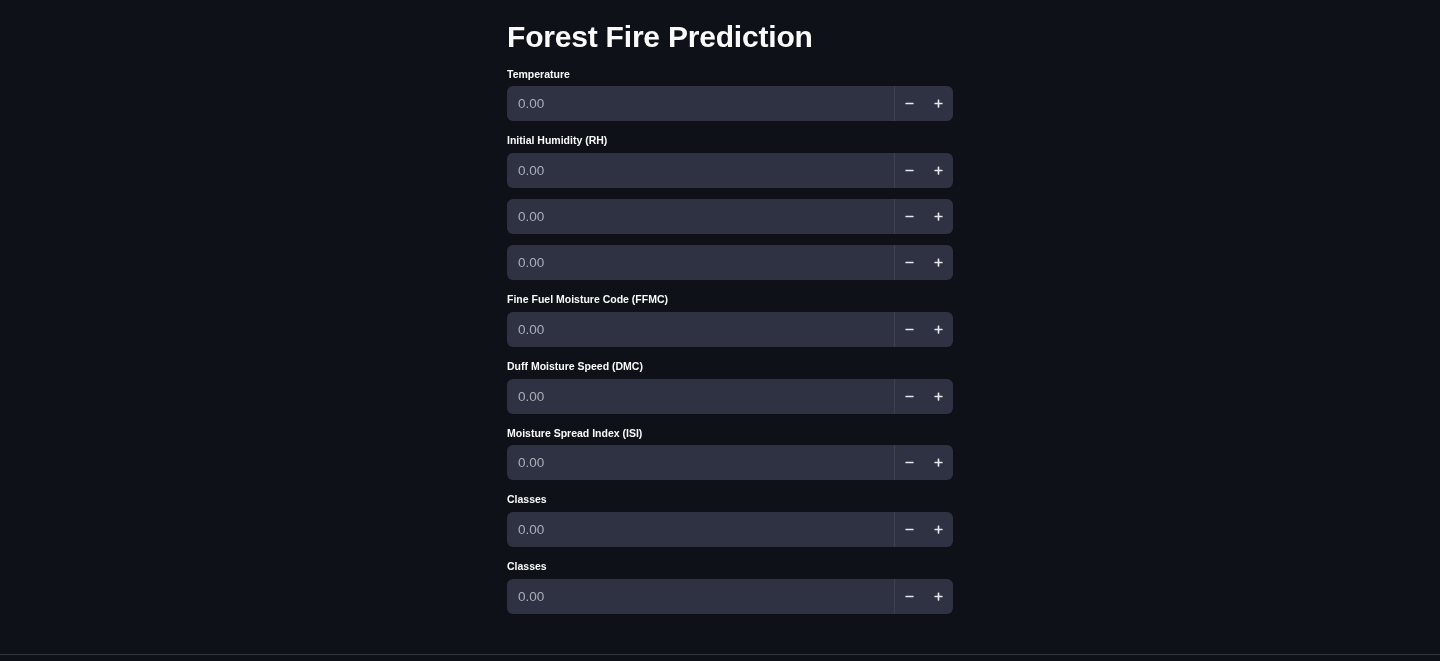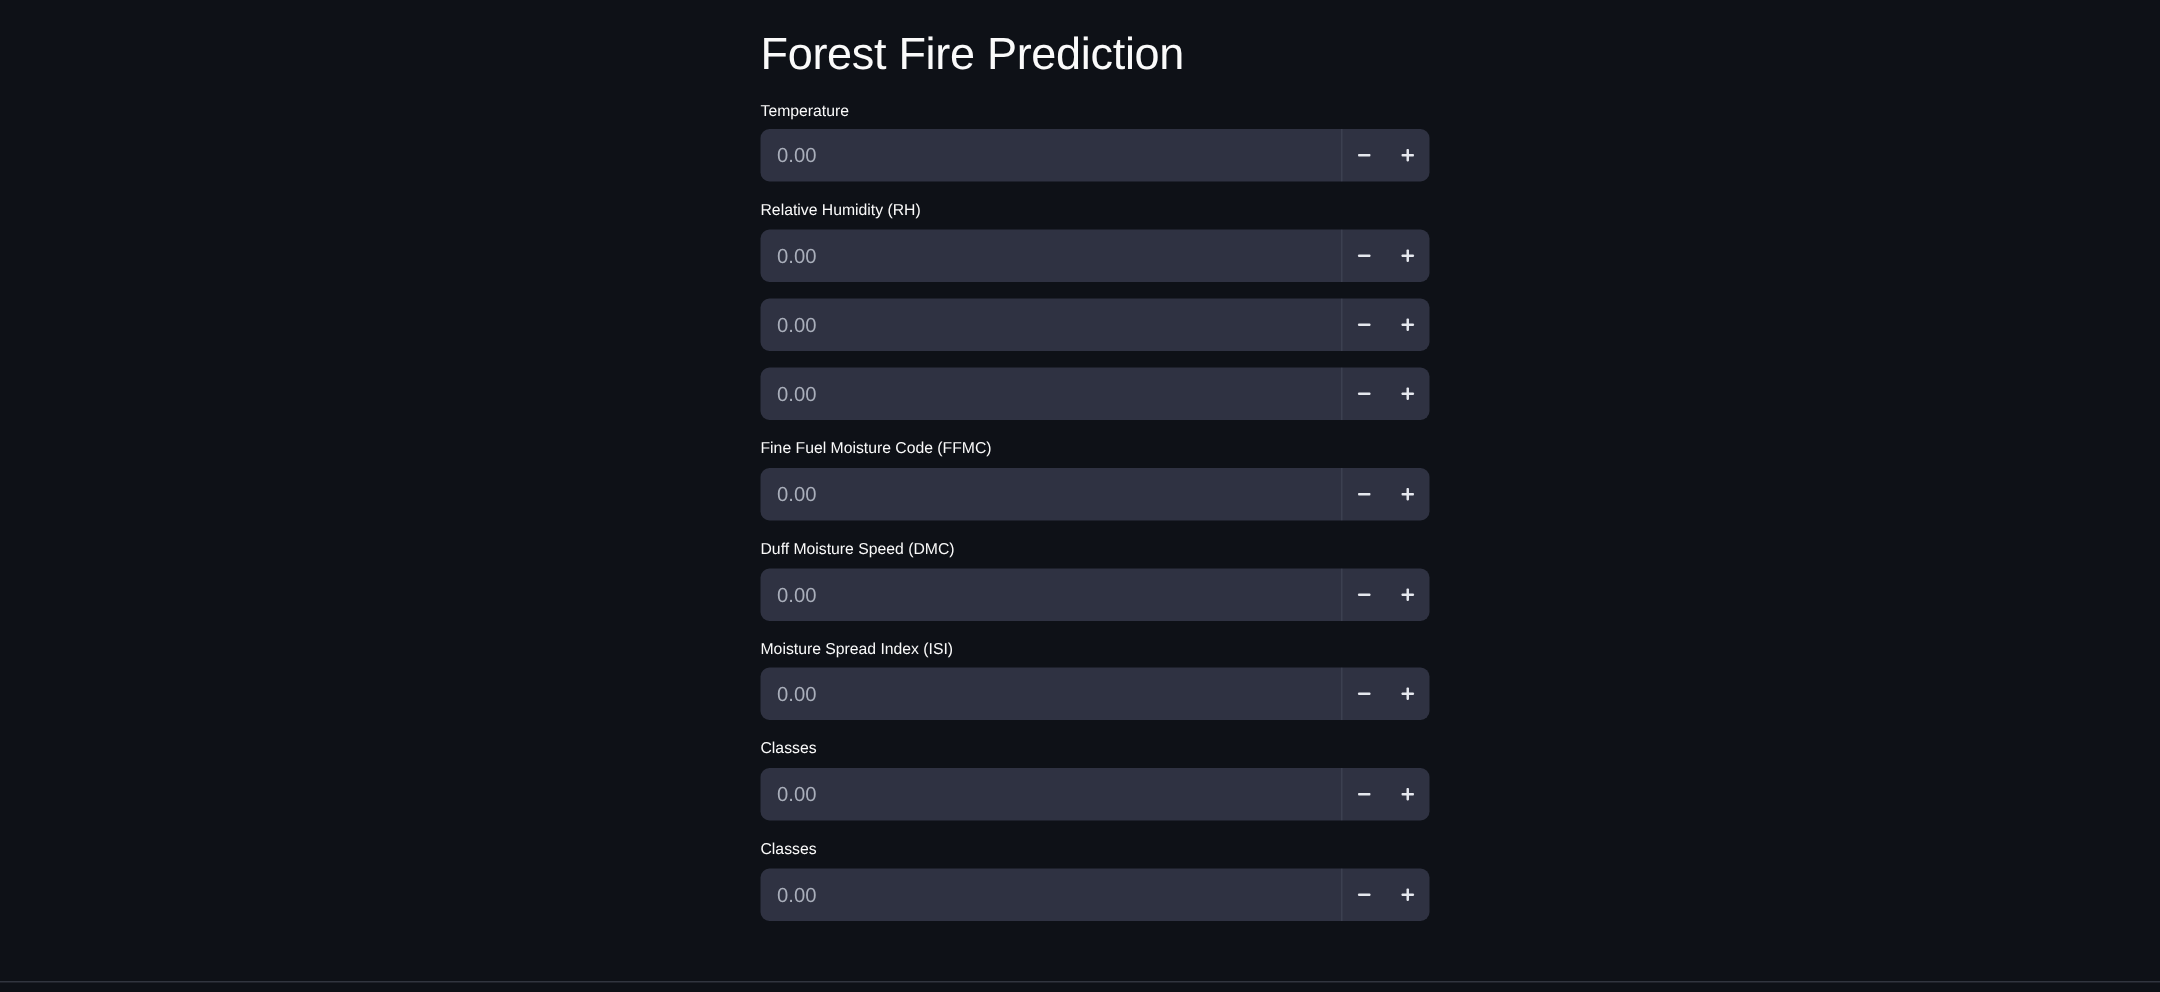--- a/index.html
+++ b/index.html
@@ -27,37 +27,37 @@
   .block-container {
     position: absolute;
     left: 507px;
     top: 0;
     width: 446px;
   }
 
   .page-title {
     font-size: 30px;
     line-height: 1.25;
-    font-weight: normal;
+    font-weight: bold;
     letter-spacing: -0.2px;
     color: #fafafa;
     margin: 0;
     padding: 18px 0 10px 0;
   }
 
   .field-block {
     margin-bottom: 11px;
   }
 
   .field-label {
     font-size: 10.5px;
     line-height: 1.6;
     color: #fafafa;
     margin-bottom: 4px;
-    font-weight: 400;
+    font-weight: 700;
     white-space: nowrap;
   }
 
   .number-input {
     position: relative;
     display: flex;
     align-items: stretch;
     width: 446px;
     height: 35px;
     background: #2f3242;
@@ -132,21 +132,21 @@
               <button class="stepper">
                 <svg width="11" height="11" viewBox="0 0 12 12" aria-hidden="true">
                   <rect x="1.5" y="5.1" width="9" height="1.8" rx="0.6" fill="currentColor"></rect>
                   <rect x="5.1" y="1.5" width="1.8" height="9" rx="0.6" fill="currentColor"></rect>
                 </svg>
               </button>
             </div>
           </div>
         </div>
         <div class="field-block">
-          <div class="field-label">Relative Humidity (RH)</div>
+          <div class="field-label">Initial Humidity (RH)</div>
           <div class="number-input">
             <input class="value" type="text" readonly="" value="0.00" style="">
             <div class="stepper-group">
               <button class="stepper">
                 <svg width="11" height="11" viewBox="0 0 12 12" aria-hidden="true">
                   <rect x="1.5" y="5.1" width="9" height="1.8" rx="0.6" fill="currentColor"></rect>
                 </svg>
               </button>
               <button class="stepper">
                 <svg width="11" height="11" viewBox="0 0 12 12" aria-hidden="true">

